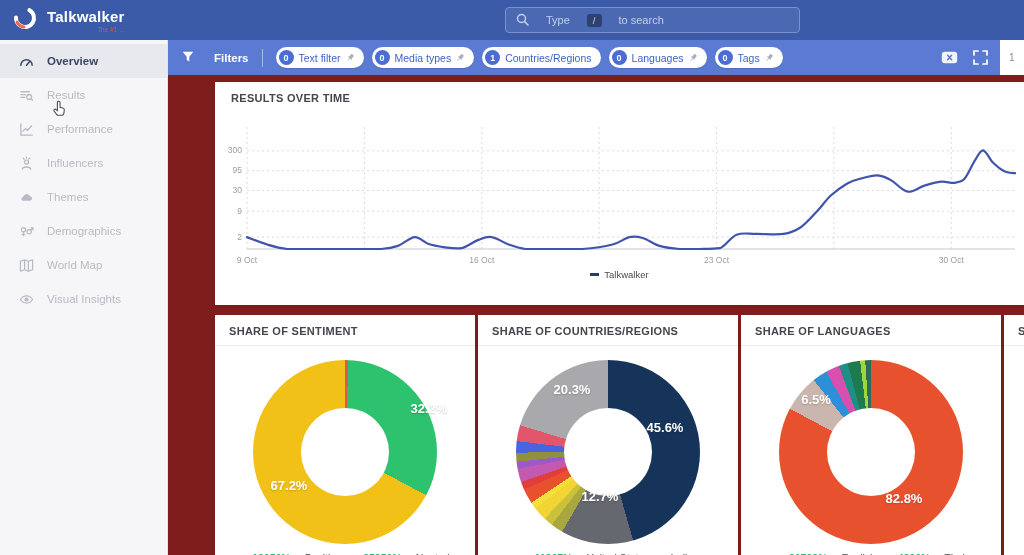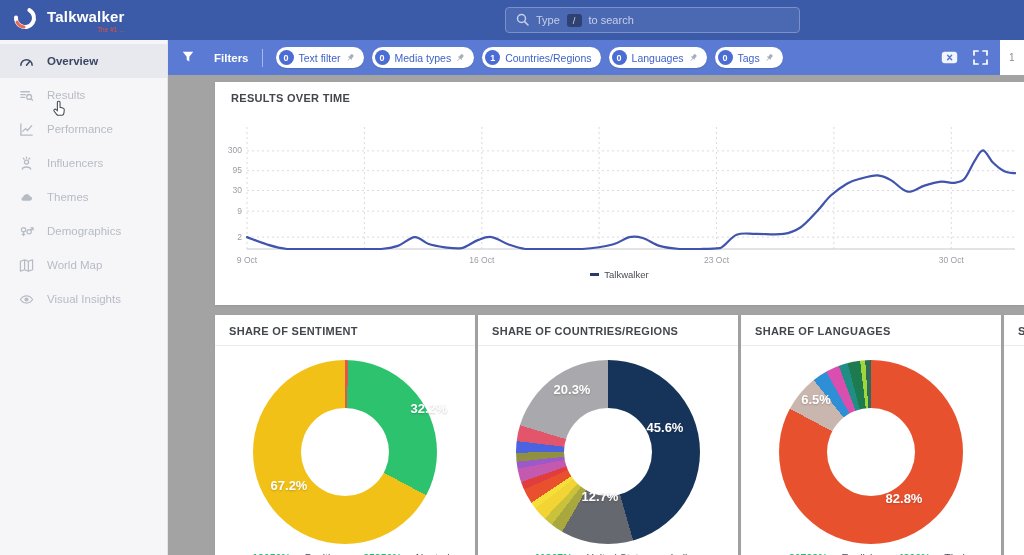--- a/index.html
+++ b/index.html
@@ -7,21 +7,21 @@
   body { font-family:"Liberation Sans", sans-serif; background:#e9eaee; }
   .app { position:relative; width:1024px; height:555px; overflow:hidden; }
 
   
   .topbar { position:absolute; left:0; top:0; width:100%; height:40px; background:#3b5aa7; z-index:5; }
   .logo { position:absolute; left:12px; top:5px; display:flex; align-items:center; gap:9px; cursor:pointer; }
   .brand-wrap { display:flex; flex-direction:column; }
   .brand { color:#fff; font-size:15px; font-weight:bold; letter-spacing:.2px; }
   .tagline { color:#e8503a; font-size:6.5px; text-align:right; margin-top:1px; }
   .search { position:absolute; left:505px; top:7px; width:295px; height:26px; background:#4b68b2;
-            border:1px solid #7b90c9; border-radius:4px; display:flex; align-items:center; gap:7px;
+            border:1px solid #7b90c9; border-radius:4px; display:flex; align-items:center; gap:17px;
             padding:0 10px; color:#c6cfea; font-size:11px; cursor:text; }
   .slashkey { background:#2f4170; color:#ccd5ee; border-radius:3px; font-size:9.5px; padding:1px 6px; }
 
   
   .sidebar { position:absolute; left:0; top:40px; width:168px; height:515px; background:#f6f6f8;
              border-right:1px solid #e3e4e9; padding-top:4px; z-index:4; }
   .side-item { height:34px; display:flex; align-items:center; gap:13px; padding-left:18px;
                color:#b7bbc5; font-size:11.5px; cursor:pointer; }
   .side-item.active { background:#e7e9ef; color:#3a4664; font-weight:bold; }
   .side-item .icn { width:16px; height:16px; display:flex; align-items:center; justify-content:center; }
@@ -38,21 +38,21 @@
   .badge { width:15px; height:15px; border-radius:50%; background:#4a6cd3; color:#fff; font-size:9px;
            font-weight:bold; display:flex; align-items:center; justify-content:center; }
   .pill-label { color:#3e62c8; font-size:10.5px; white-space:nowrap; }
   .pin { display:flex; align-items:center; }
   .fb-right { margin-left:auto; display:flex; align-items:center; gap:15px; padding-right:36px; }
   .fb-icon { cursor:pointer; display:flex; }
   .corner-box { position:absolute; right:0; top:40px; width:24px; height:35px; background:#fff;
                 color:#8a8d96; font-size:10px; display:flex; align-items:center; padding-left:9px; z-index:6; }
 
   
-  .main { position:absolute; left:168px; top:75px; width:856px; height:480px; background:#a3a3a3; overflow:hidden; }
+  .main { position:absolute; left:168px; top:75px; width:856px; height:480px; background:#7f1d1d; overflow:hidden; }
   .card { background:#fff; box-shadow:0 1px 2px rgba(0,0,0,.08); }
   .results-card { position:absolute; left:47px; top:7px; width:809px; height:223px; }
   .card-title { font-size:11px; font-weight:bold; color:#43464d; letter-spacing:.3px; padding:10px 16px 7px; }
   .donut-card .card-title { border-bottom:1px solid #ececf0; padding:10px 14px 8px; white-space:nowrap; overflow:hidden; }
   .chart-svg { display:block; margin-left:4px; }
   .line-legend { display:flex; justify-content:center; align-items:center; gap:5px; font-size:9.5px;
                  color:#4a4d55; margin-top:-4px; }
   .line-legend .marker { width:9px; height:3px; background:#2c3a6b; display:inline-block; }
 
   .cards-row { position:absolute; left:47px; top:240px; display:flex; gap:3px; }

